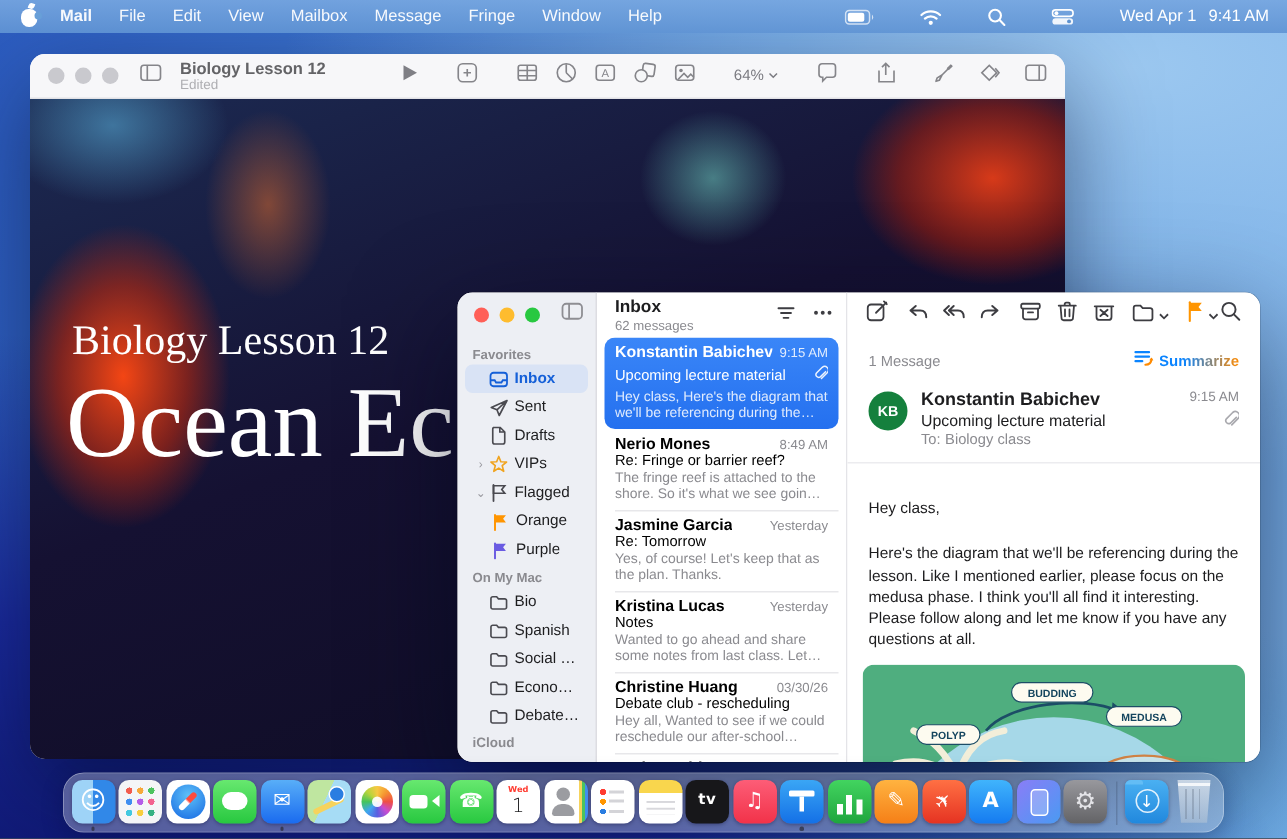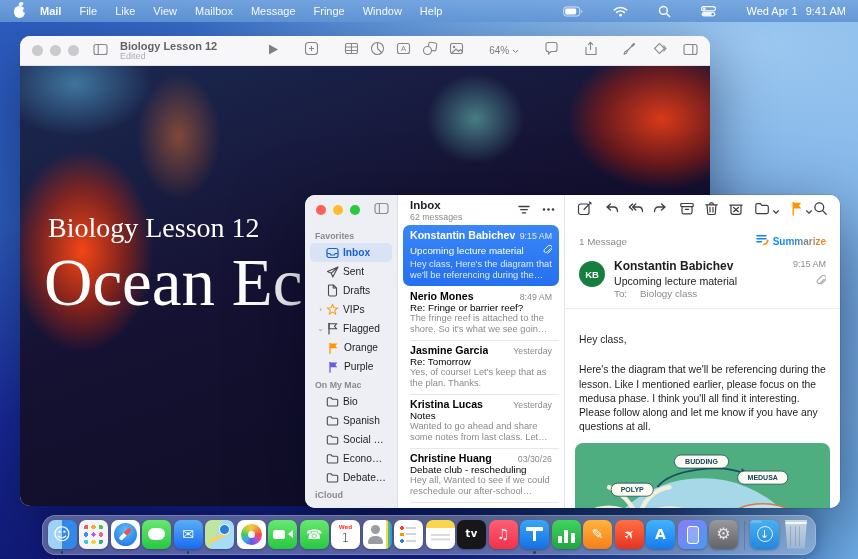--- a/index.html
+++ b/index.html
@@ -98,21 +98,21 @@
   .read-meta{flex:none;display:flex;align-items:center;padding:7px 14px 3px;}
   .rm-count{font-size:9.8px;color:#8a8a8f;}
   .summarize{margin-left:auto;display:flex;align-items:center;gap:4px;}
   .summarize-label{font-size:10px;font-weight:700;background:linear-gradient(90deg,#0a84ff 30%,#ff8a00);-webkit-background-clip:text;background-clip:text;color:transparent;}
   .msg-header{flex:none;display:flex;padding:6px 14px 7px;border-bottom:1px solid #ececef;}
   .avatar{width:26px;height:26px;border-radius:50%;background:#15803d;color:#fff;font-size:9.5px;font-weight:700;display:flex;align-items:center;justify-content:center;flex:none;margin-top:2px;}
   .mh-main{margin-left:9px;line-height:1.3;min-width:0;}
   .mh-name{font-size:12px;font-weight:700;color:#1d1d1f;}
   .mh-subject{font-size:10.6px;color:#1d1d1f;}
   .mh-to{font-size:9.8px;color:#8a8a8f;}
-  .mh-to .to-label{margin-right:13px;}
+  .mh-to .to-label{margin-right:3px;}
   .mh-side{margin-left:auto;text-align:right;flex:none;color:#8a8a8f;}
   .mh-time{font-size:9px;}
   .mh-clip{margin-top:3px;color:#a9a9ae;}
   .msg-body{flex:none;padding:8px 14px 4px;font-size:10.3px;color:#1d1d1f;line-height:1.38;}
   .msg-body p{margin:16px 0 9px;}
   .msg-body p:last-child{margin-bottom:5px;}
   .diagram{flex:1;min-height:0;margin:0 10px;border-radius:8px 8px 0 0;overflow:hidden;}
   .diagram svg{display:block;width:100%;height:100%;}
   
   .dock{position:absolute;left:50%;transform:translateX(-50%);bottom:4px;height:40px;z-index:40;
@@ -198,21 +198,21 @@
 </head>
 <body>
 
 <div id="desktop">
 
   <div class="menu-bar">
     <span class="apple-logo"></span>
     <span class="menu-items">
         <span class="menu-item app-name">Mail</span>
         <span class="menu-item">File</span>
-        <span class="menu-item">Like</span>
+        <span class="menu-item">Edit</span>
         <span class="menu-item">View</span>
         <span class="menu-item">Mailbox</span>
         <span class="menu-item">Message</span>
         <span class="menu-item">Fringe</span>
         <span class="menu-item">Window</span>
         <span class="menu-item">Help</span>
       </span>
     <span class="menu-status">
       <span>
           <svg width="20" height="11" viewBox="0 0 20 11">

